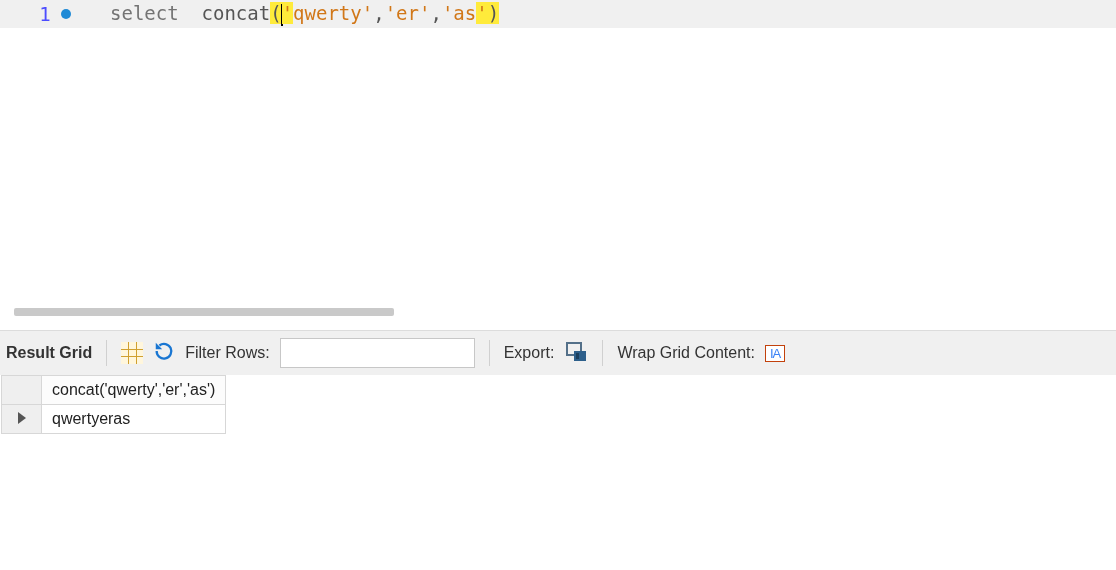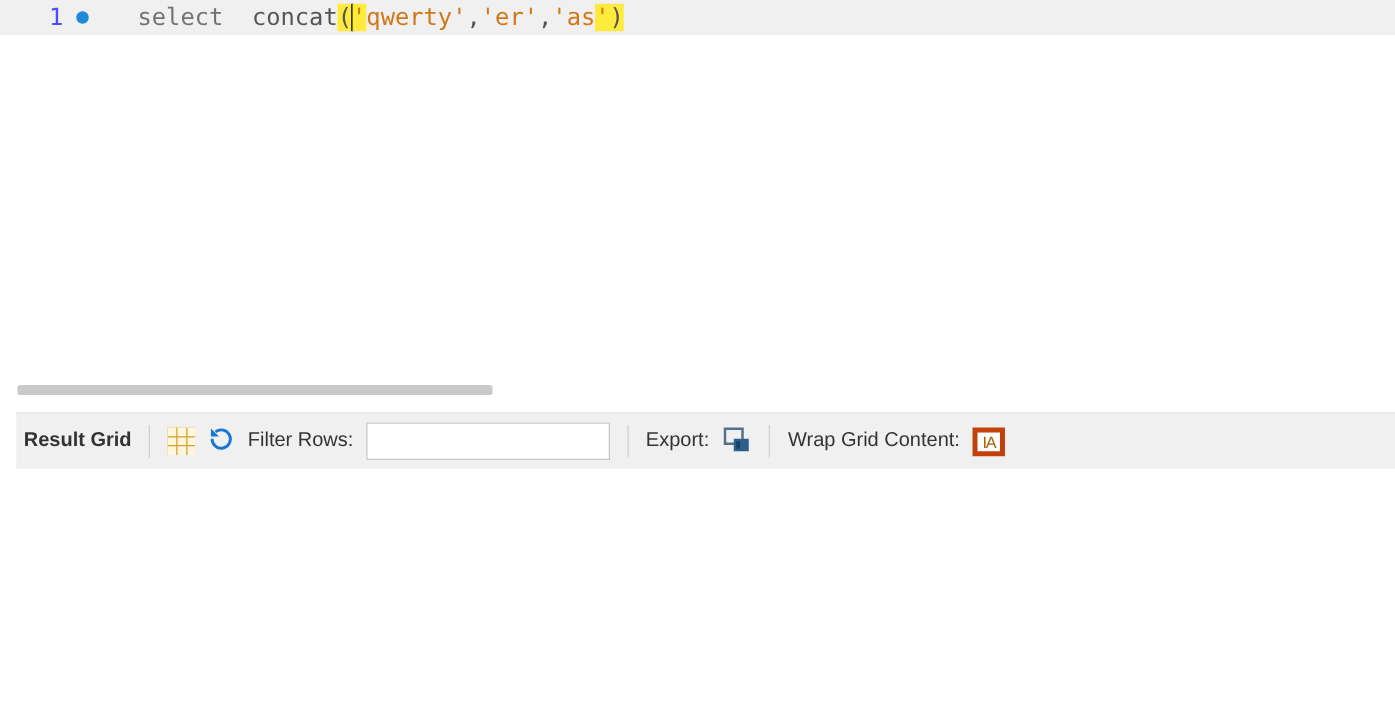--- a/index.html
+++ b/index.html
@@ -55,21 +55,20 @@
       margin-top: 280px;
       margin-left: 14px;
       width: 380px;
       height: 8px;
       background: #c9c9c9;
       border-radius: 2px;
     }
 
     .results {
       border-top: 1px solid #dcdcdc;
-      margin-left: 13px;
     }
     .toolbar {
       background: #f0f0f0;
       height: 44px;
       display: flex;
       align-items: center;
       padding: 0 6px;
       gap: 10px;
       font-size: 16px;
       color: #333;
@@ -92,24 +91,24 @@
     .icon-refresh svg { width: 22px; height: 22px; }
     .filter-input {
       width: 195px; height: 30px;
       background: #fff;
       border: 1px solid #c7c7c7;
       padding: 0 6px;
       font-size: 14px;
     }
     .icon-export svg { width: 24px; height: 24px; }
     .icon-wrap {
-      border: 4px solid #c2410c;
+      border: 1px solid #c2410c;
       padding: 0 4px;
       font-size: 13px;
-      color: #a16207;
+      color: #3b82f6;
       background: #fff;
       letter-spacing: -1px;
     }
 
     .grid {
       border-collapse: collapse;
       font-size: 16px;
       color: #222;
       margin-left: 1px;
     }
@@ -174,13 +173,31 @@
         <rect x="3" y="4" width="14" height="12" fill="none" stroke="#547089" stroke-width="2"></rect>
         <rect x="10" y="12" width="12" height="10" fill="#2d5f8b"></rect>
         <rect x="12" y="14" width="3" height="6" fill="#1b3f5e"></rect>
       </svg>
     </span>
     <span class="sep"></span>
     <span>Wrap Grid Content:</span>
     <span class="icon-wrap">IA</span>
   </div>
 
+  <table class="grid">
+    <thead>
+      <tr>
+        <th class="rowhead"></th>
+        <th>concat('qwerty','er','as')</th>
+      </tr>
+    </thead>
+    <tbody>
+      <tr>
+        <td class="rowhead">
+          <svg viewBox="0 0 10 12">
+              <path d="M1 0 L9 6 L1 12 Z"></path>
+            </svg>
+        </td>
+        <td>qwertyeras</td>
+      </tr>
+    </tbody>
+  </table>
 </div>
 
 </body></html>

